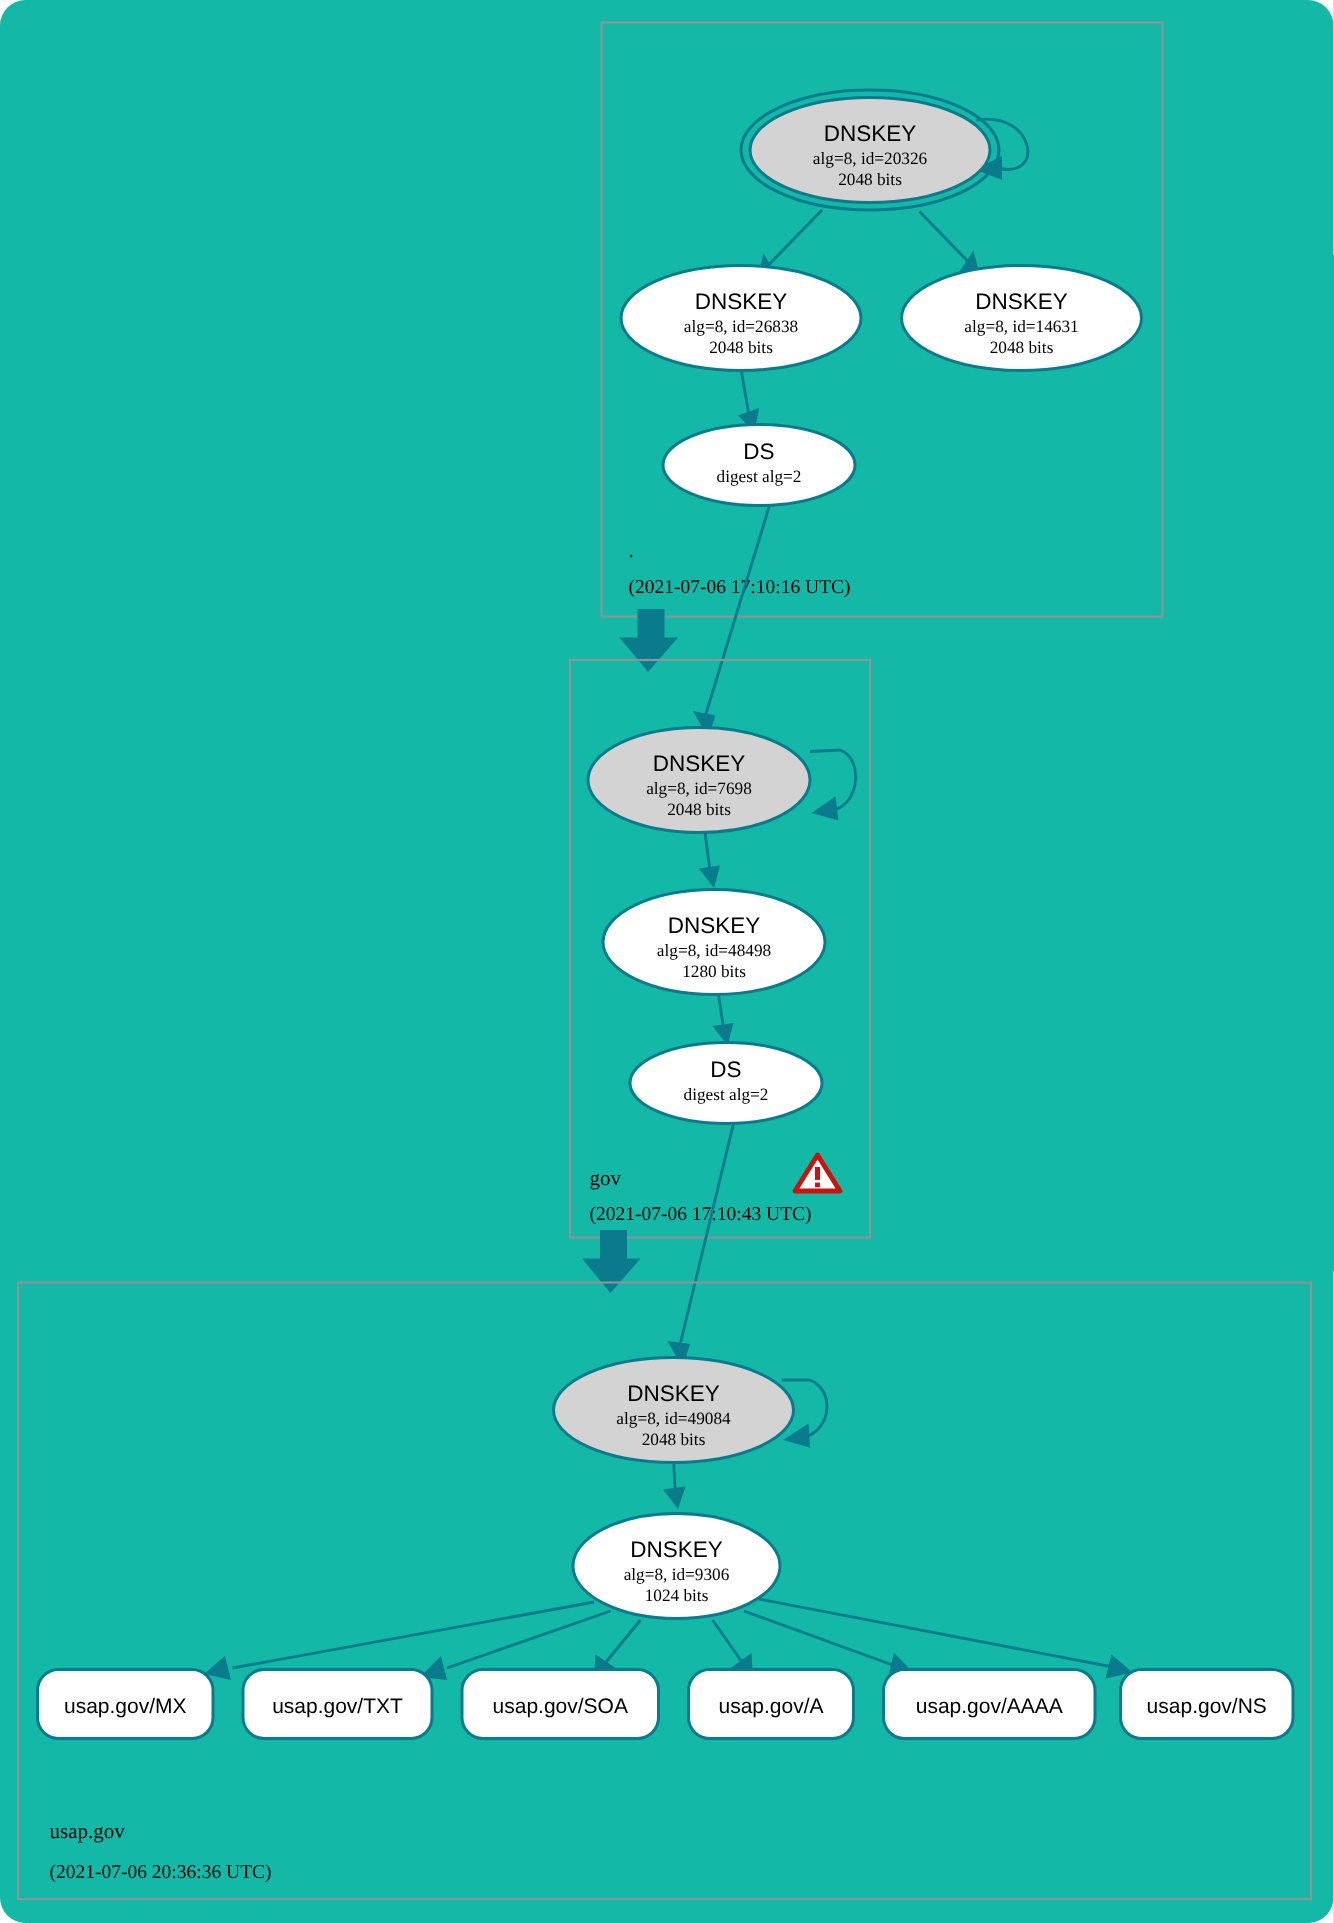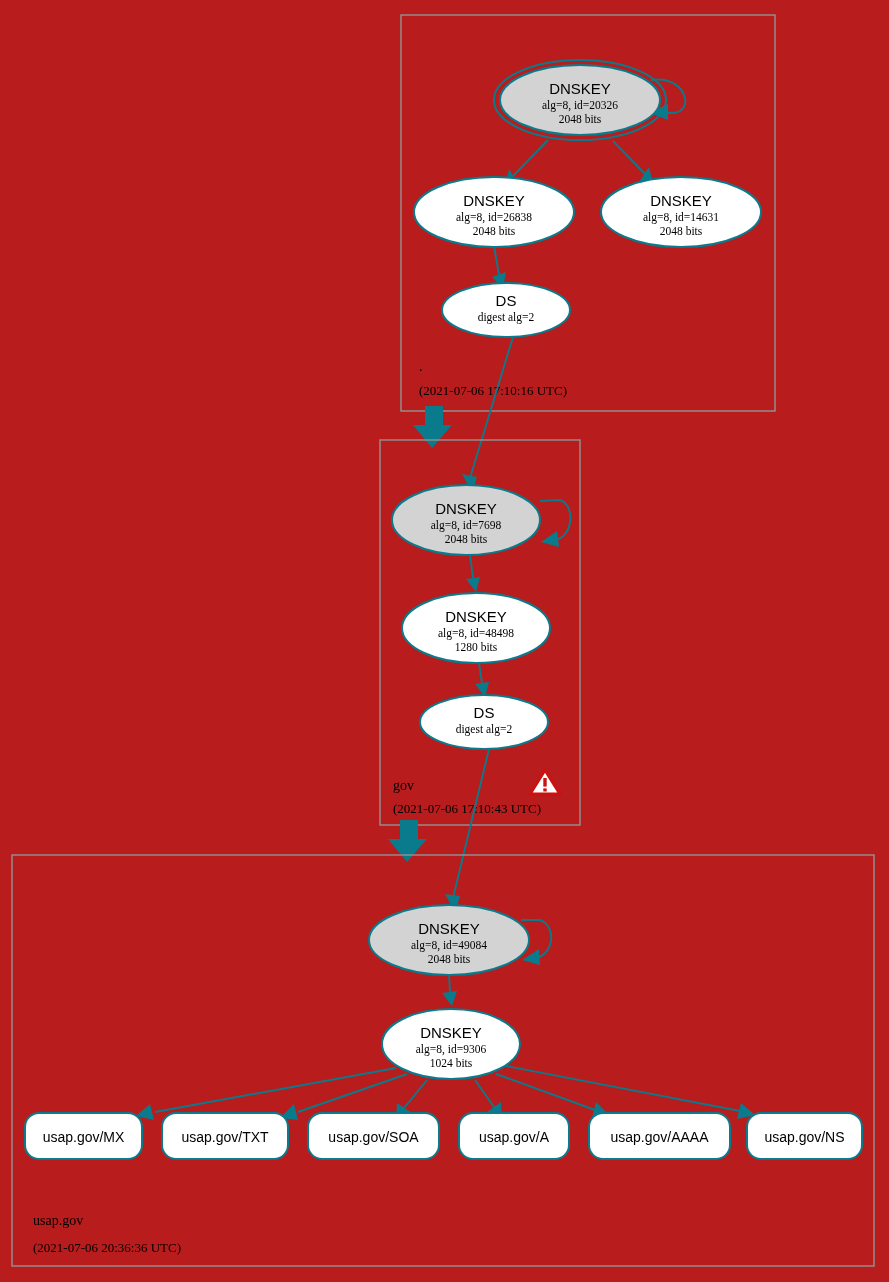--- a/index.html
+++ b/index.html
@@ -8,22 +8,23 @@
     padding: 0;
     background: #ffffff;
   }
   body {
     font-family: "Liberation Sans", sans-serif;
   }
   #canvas {
     position: relative;
     width: 889px;
     height: 1282px;
-    background: #b91c1c;
+    background: #14b8a6;
     overflow: hidden;
+    border-radius: 17px;
   }
   svg#graph {
     position: absolute;
     top: 0;
     left: 0;
     width: 889px;
     height: 1282px;
   }
   .zone-rect {
     fill: none;

